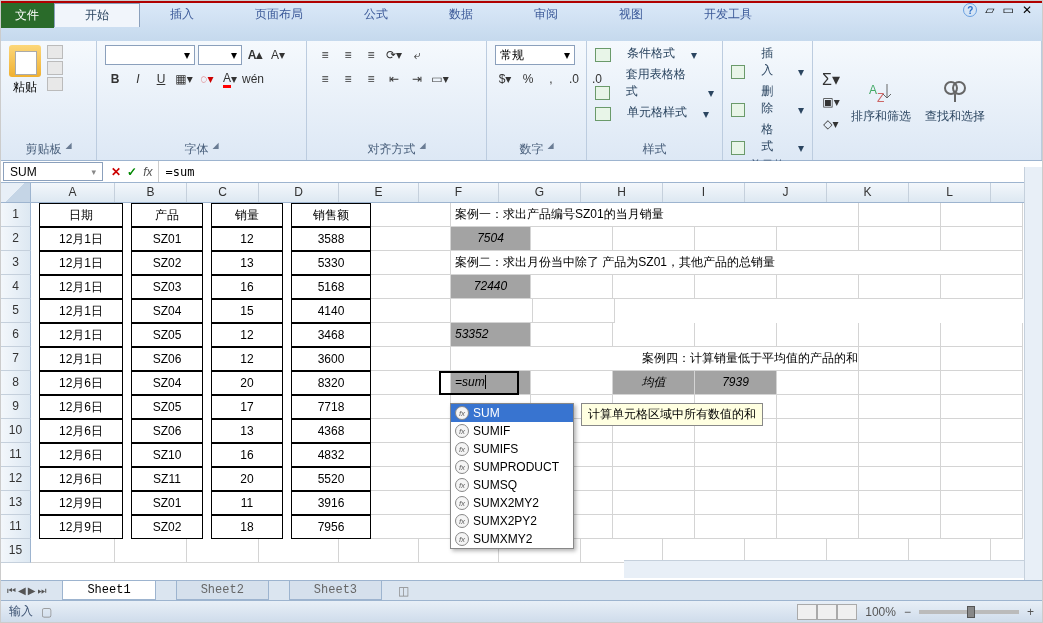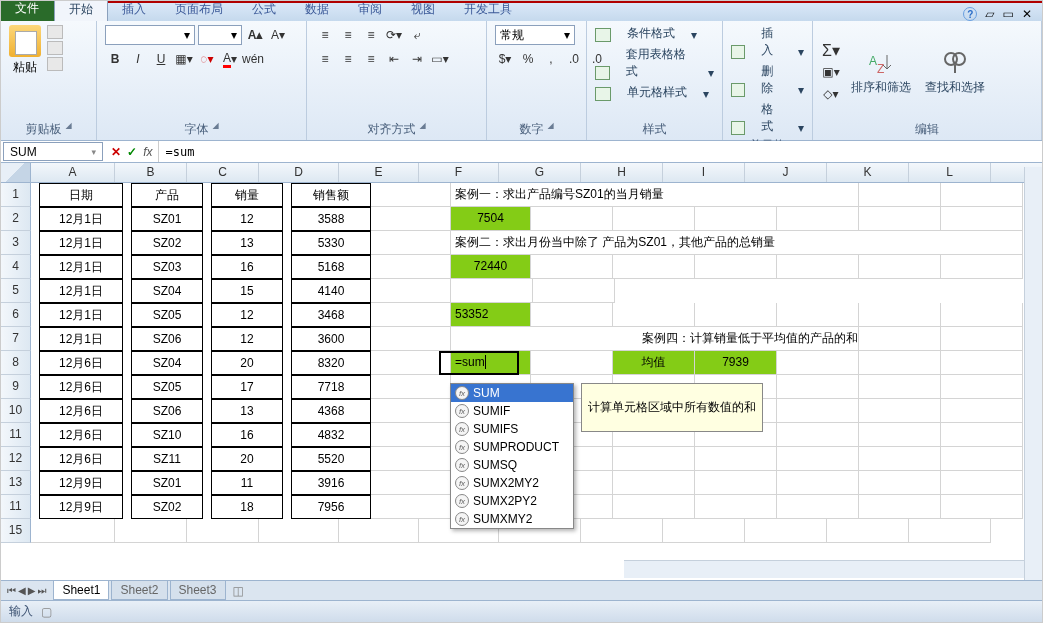--- a/index.html
+++ b/index.html
@@ -1,19 +1,19 @@
 <!DOCTYPE html>
 <html><head>
 <meta charset="utf-8">
 <style>
 * { margin: 0; padding: 0; box-sizing: border-box; font-family: "Microsoft YaHei", sans-serif; font-size: 12px; }
 body { background: #fff; width: 1043px; height: 623px; overflow: hidden; position: relative; border: 1px solid #ccc; }
 
-.tab-bar { display: flex; background: linear-gradient(#dae8f8, #c5d9ed); height: 20px; align-items: flex-end; border-top: 2px solid #b00000; }
-.tab { padding: 3px 14px; color: #3b5998; cursor: pointer; border-right: 1px solid transparent; }
+.tab-bar { display: flex; background: linear-gradient(#dae8f8, #c5d9ed); height: 40px; align-items: flex-start; border-top: 2px solid #b00000; }
+.tab { padding: 3px 30px; color: #3b5998; cursor: pointer; border-right: 1px solid transparent; }
 .tab.file { background: #2a6b2a; color: #fff; padding: 4px 14px; }
 .tab.active { background: #f1f5fb; border: 1px solid #8ba0bc; border-bottom: none; color: #2b4560; }
 .tab-right { margin-left: auto; display: flex; gap: 8px; padding-right: 10px; align-items: center; }
 .help-icon { color: #2a6dc8; font-weight: bold; border: 1px solid #6aa0e0; border-radius: 50%; width: 14px; height: 14px; display: inline-flex; align-items: center; justify-content: center; font-size: 10px; }
 
 .ribbon { background: linear-gradient(#f5f9fd, #dde8f5); height: 120px; display: flex; border-bottom: 1px solid #9db4cf; }
 .ribbon-group { border-right: 1px solid #bcccdf; padding: 4px 8px 2px; display: flex; flex-direction: column; justify-content: space-between; }
 .ribbon-group-content { display: flex; gap: 6px; align-items: flex-start; flex: 1; }
 .ribbon-label { text-align: center; color: #4a607c; font-size: 11px; margin-top: 2px; display: flex; justify-content: center; gap: 4px; }
 .ribbon-label .drop { font-size: 8px; color: #6a7c94; }
@@ -47,39 +47,39 @@
 
 .sheet-area { position: relative; height: 416px; overflow: hidden; }
 .col-headers { display: flex; background: linear-gradient(#f3f7fb, #dde8f2); border-bottom: 1px solid #9db4cf; height: 20px; }
 .corner { width: 30px; border-right: 1px solid #9db4cf; background: linear-gradient(135deg, #e8eff7 50%, #c5d5e6 50%); }
 .col-h { border-right: 1px solid #c5d0dc; text-align: center; color: #333; line-height: 19px; }
 .row { display: flex; height: 24px; }
 .row-h { width: 30px; background: linear-gradient(90deg, #f3f7fb, #dde8f2); border-right: 1px solid #9db4cf; border-bottom: 1px solid #c5d0dc; text-align: center; line-height: 23px; color: #333; }
 .cell { border-right: 1px solid #d4d4d4; border-bottom: 1px solid #d4d4d4; line-height: 23px; text-align: center; overflow: hidden; white-space: nowrap; }
 .cell.left { text-align: left; padding-left: 4px; }
 .cell.bordered { border: 1px solid #000; margin-left: 8px; }
-.cell.yellow { background: #84cc16; }
+.cell.yellow { background: #a3a3a3; font-style: italic; }
 .col-A { width: 84px; } .col-B { width: 72px; } .col-C { width: 72px; } .col-D { width: 80px; }
 .col-E { width: 80px; } .col-F { width: 80px; } .col-G { width: 82px; } .col-H { width: 82px; }
 .col-I { width: 82px; } .col-J { width: 82px; } .col-K { width: 82px; } .col-L { width: 82px; }
 
 .active-cell { position: absolute; border: 2px solid #000; pointer-events: none; }
 
 .dropdown { position: absolute; left: 449px; top: 220px; background: #fff; border: 1px solid #888; box-shadow: 2px 2px 4px rgba(0,0,0,0.3); width: 124px; z-index: 10; }
 .dropdown-item { display: flex; gap: 4px; padding: 2px 4px; align-items: center; font-family: Consolas, monospace; }
 .dropdown-item.sel { background: #3874d0; color: #fff; }
 .dd-icon { width: 14px; height: 14px; border: 1px solid #888; border-radius: 50%; display: inline-flex; align-items: center; justify-content: center; font-size: 8px; font-style: italic; color: #666; background: #f5f5f5; }
 .dropdown-item.sel .dd-icon { color: #666; }
 
-.tooltip { position: absolute; left: 580px; top: 220px; background: #ffffe1; border: 1px solid #888; padding: 15px 6px; z-index: 11; }
+.tooltip { position: absolute; left: 580px; top: 220px; background: #ffffe1; border: 1px solid #888; padding: 2px 6px; z-index: 11; }
 
 .sheet-tabs { position: absolute; bottom: 22px; left: 0; right: 0; height: 20px; display: flex; background: #dbe5f0; border-top: 1px solid #9db4cf; align-items: center; }
 .sheet-nav { display: flex; gap: 2px; padding: 0 6px; }
 .sheet-nav span { color: #555; font-size: 10px; }
-.sheet-tab { padding: 2px 8px; margin: 0 1px; font-family: Liberation Sans, sans-serif; border: 1px solid #9db4cf; border-top: none; background: #f7fafd; }
+.sheet-tab { padding: 2px 24px; margin: 0 10px; font-family: Liberation Mono, monospace; border: 1px solid #9db4cf; border-top: none; background: #f7fafd; }
 .sheet-tab.active { background: #fff; font-weight: normal; }
 .sheet-tab.inactive { background: #d5e0ec; color: #666; }
 
 .status-bar { position: absolute; bottom: 0; left: 0; right: 0; height: 22px; background: linear-gradient(#e8eff7, #cfdceb); display: flex; align-items: center; padding: 0 8px; border-top: 1px solid #9db4cf; }
 .status-left { color: #3a5070; }
 .status-right { margin-left: auto; display: flex; gap: 8px; align-items: center; color: #555; }
 .view-btns { display: flex; }
 .view-btn { width: 20px; height: 16px; border: 1px solid #aaa; background: #f0f0f0; }
 .zoom-slider { width: 100px; height: 4px; background: #bbb; position: relative; }
 .zoom-thumb { position: absolute; left: 48px; top: -4px; width: 8px; height: 12px; background: #888; border: 1px solid #555; }
@@ -280,23 +280,20 @@
       </div>
       <div class="big-btn">
         <svg class="big-btn-icon" viewBox="0 0 28 28">
             <circle cx="10" cy="10" r="6" stroke="#666" fill="none" stroke-width="2"></circle>
             <circle cx="18" cy="10" r="6" stroke="#666" fill="none" stroke-width="2"></circle>
             <path d="M14 16 L14 24" stroke="#666" stroke-width="2"></path>
           </svg>
         <span>查找和选择</span>
       </div>
     </div>
-    <div class="ribbon-label">
-        <span>编辑</span>
-      </div>
   </div>
 </div>
 
 <div class="formula-bar">
   <div class="name-box">
       <span>SUM</span>
       <span style="color:#888;font-size:9px">▾</span>
     </div>
   <div class="fx-btns">
     <span class="fx-cancel">✕</span>
@@ -582,13 +579,26 @@
   <div class="sheet-tab active">Sheet1</div>
   <div class="sheet-tab inactive">Sheet2</div>
   <div class="sheet-tab inactive">Sheet3</div>
   <span style="padding:0 6px;color:#888">◫</span>
   <div class="scroll-h"></div>
 </div>
 
 <div class="status-bar">
   <span class="status-left">输入</span>
   <span style="margin-left:8px;color:#888">▢</span>
+  <div class="status-right">
+    <div class="view-btns">
+      <div class="view-btn"></div>
+      <div class="view-btn"></div>
+      <div class="view-btn"></div>
+    </div>
+    <span>100%</span>
+    <span>−</span>
+    <div class="zoom-slider">
+        <div class="zoom-thumb"></div>
+      </div>
+    <span>+</span>
+  </div>
 </div>
 
 </body></html>

